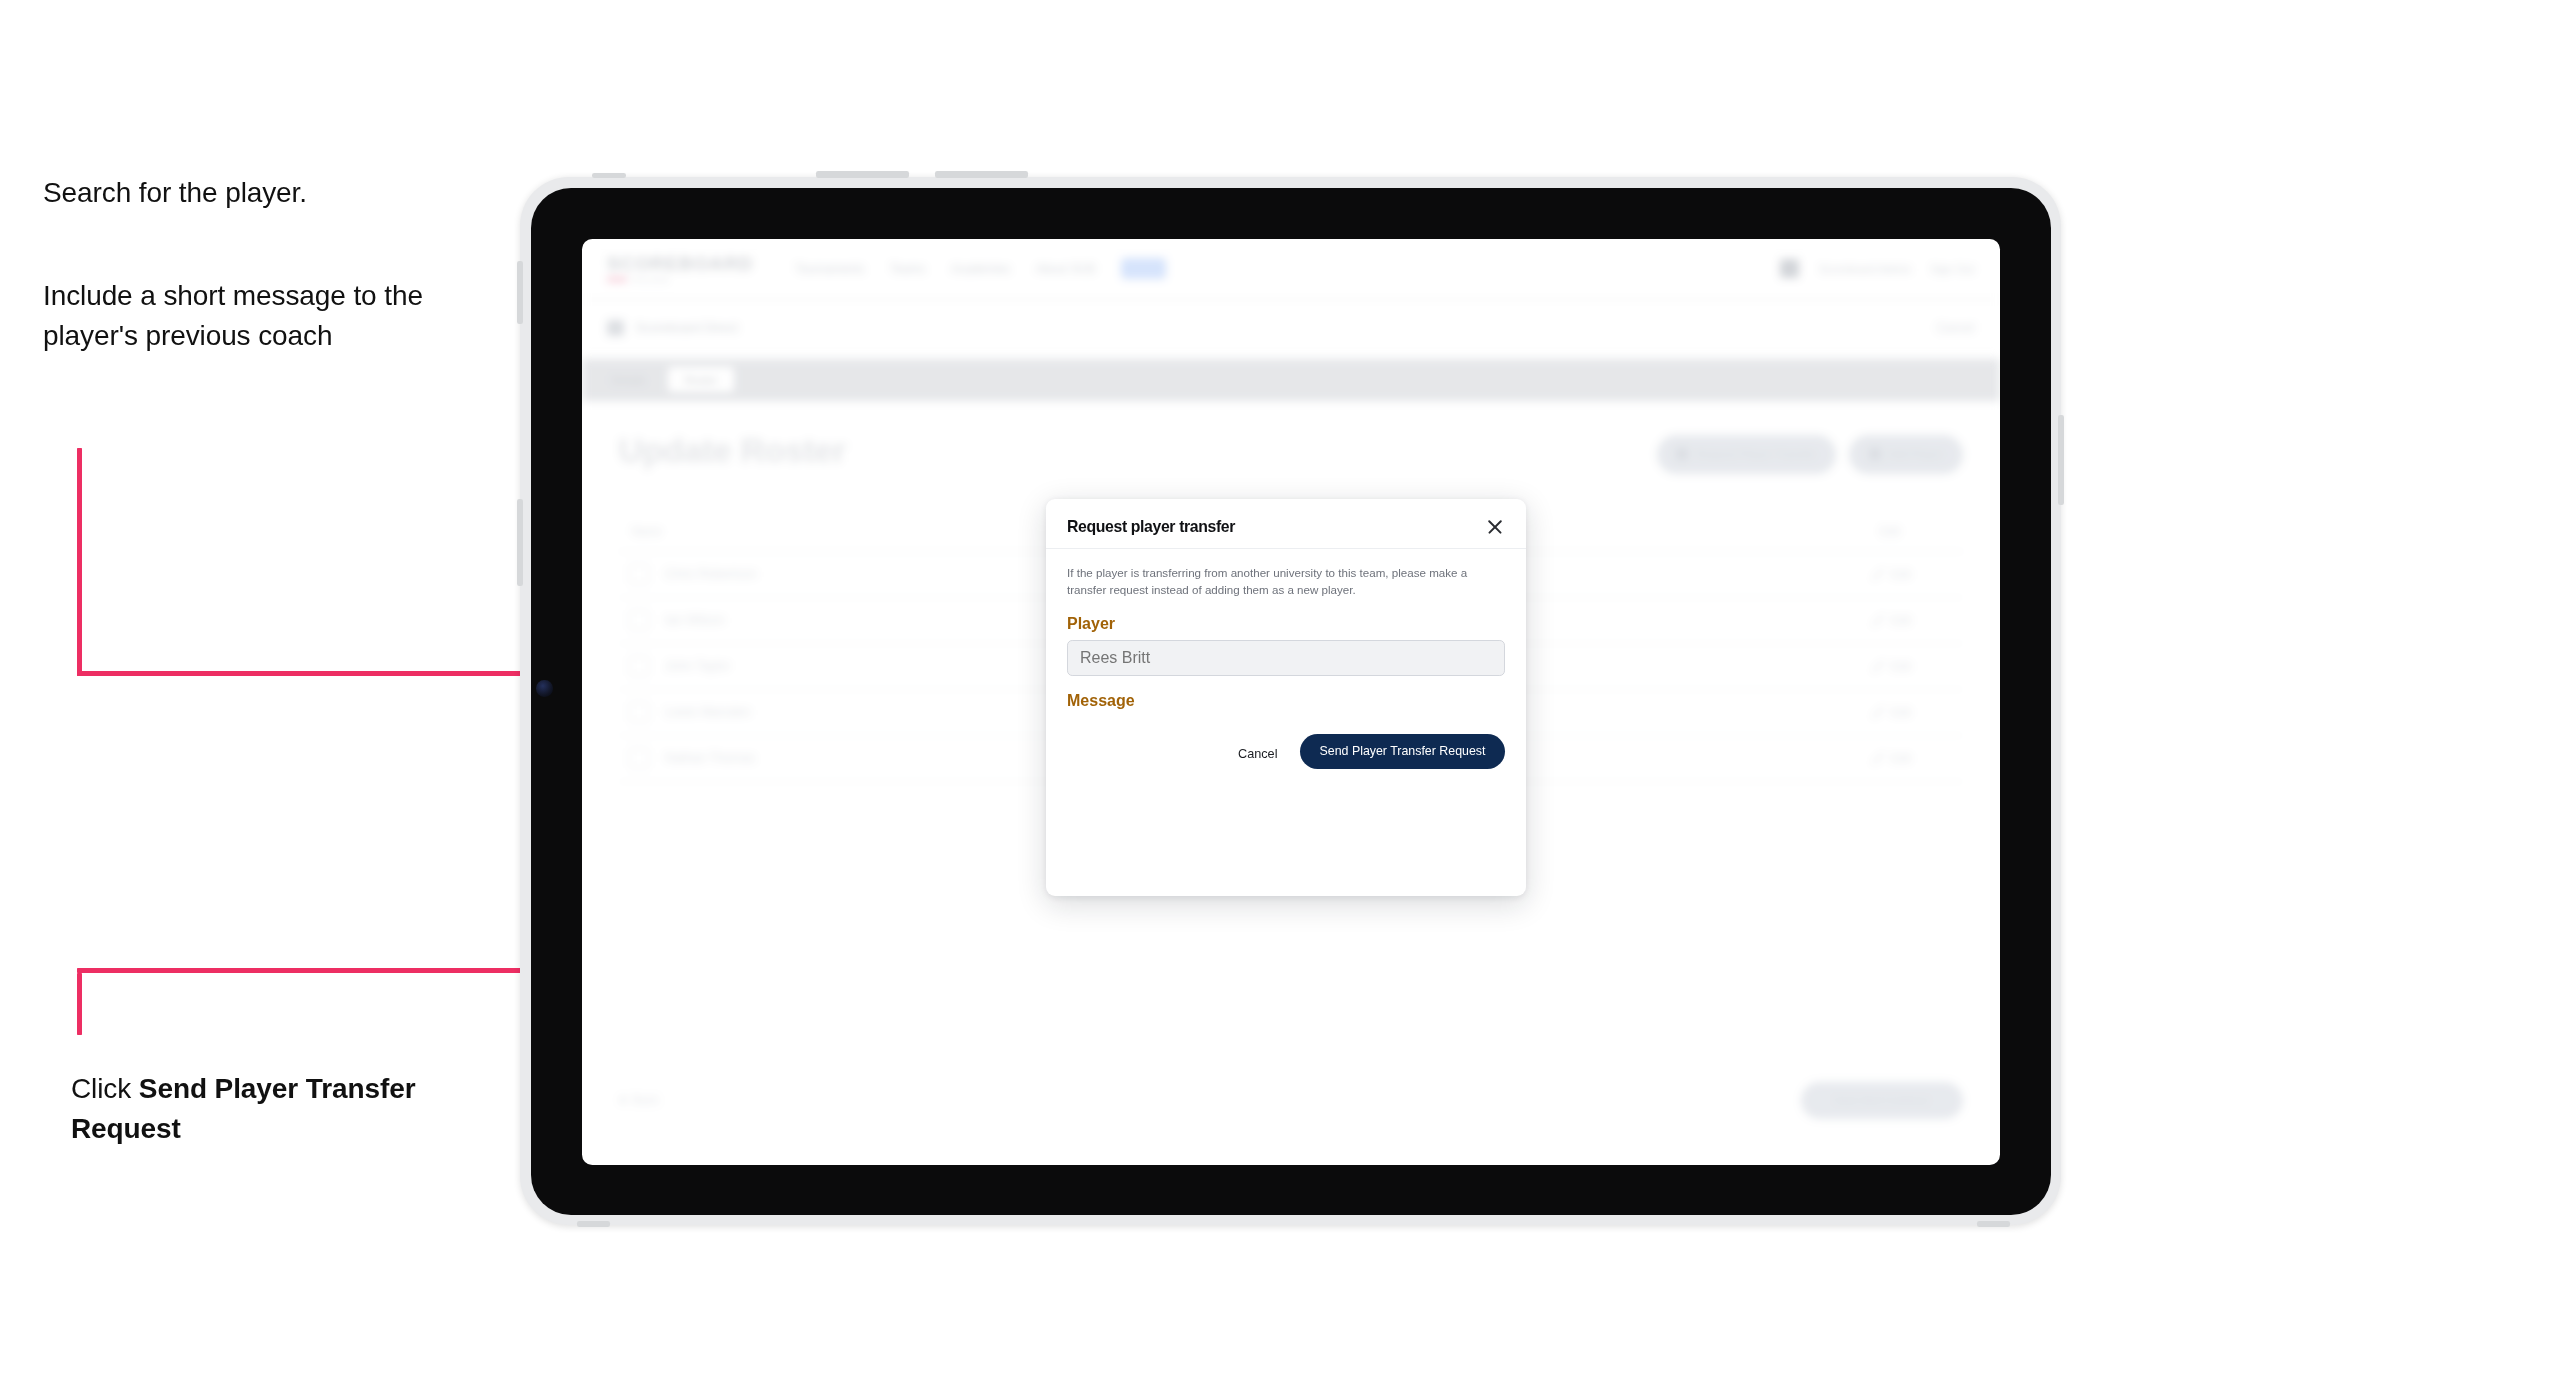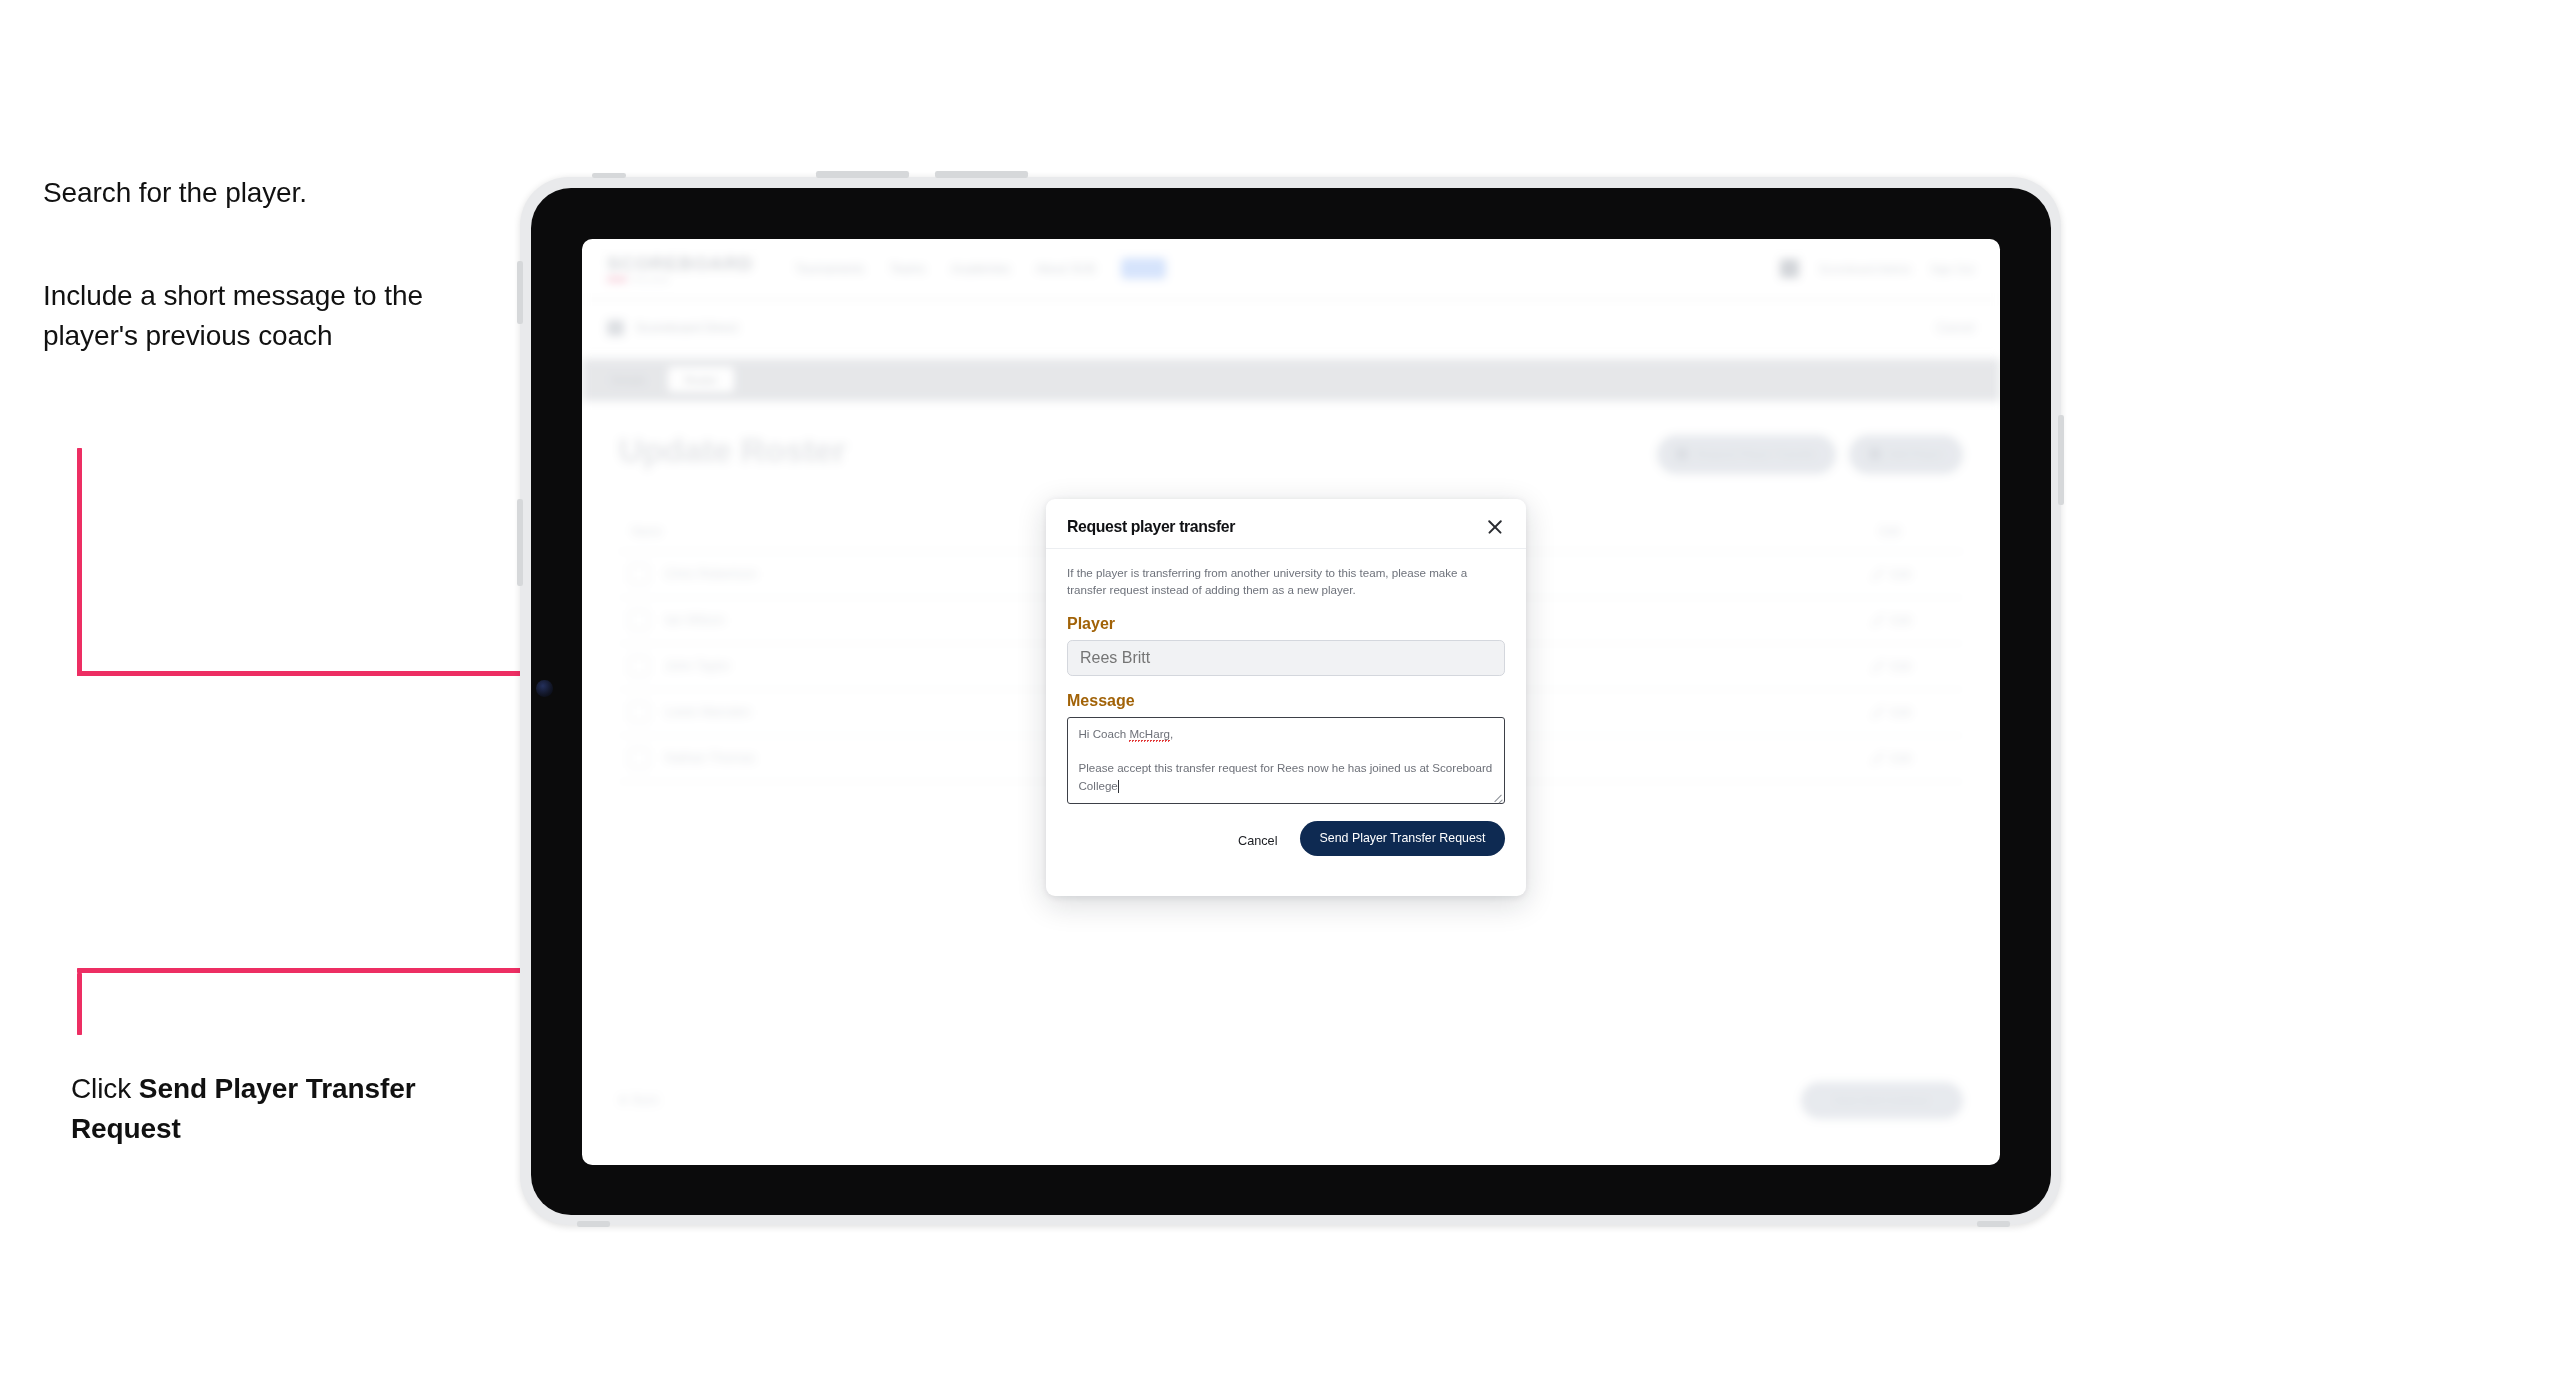--- a/index.html
+++ b/index.html
@@ -386,28 +386,20 @@
       <div id="modal-close"></div>
     </div>
 
     <div id="modal-body">
       <div id="modal-desc">If the player is transferring from another university to this team, please make a transfer request instead of adding them as a new player.</div>
 
       <div class="fld-label">Player</div>
       <input id="player-input" type="text" readonly="" placeholder="Rees Britt" style="">
 
       <div class="fld-label">Message</div>
-      <div id="msg-wrap">
-        <div id="message-box">
-          <div class="ln1"><span>Hi Coach </span><span class="sp">McHarg</span><span>,</span></div>
-          <div style="height:15px"></div>
-          <div><span>Please accept this transfer request for Rees now he has joined us at Scoreboard College</span><span class="caret"></span></div>
-        </div>
-        <div id="msg-grip"></div>
-      </div>
     </div>
 
     <div id="modal-foot">
       <button id="cancel-btn">Cancel</button>
       <button id="send-btn">Send Player Transfer Request</button>
     </div>
   </div>
 
 </div>
 

